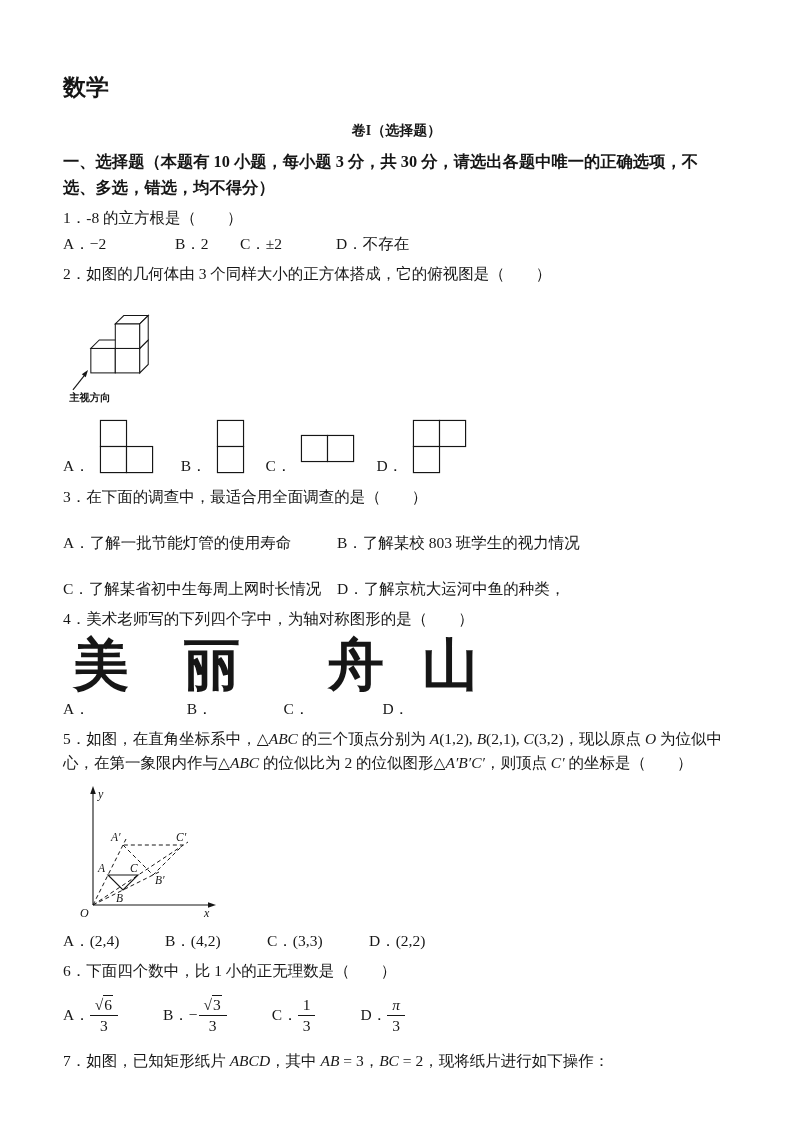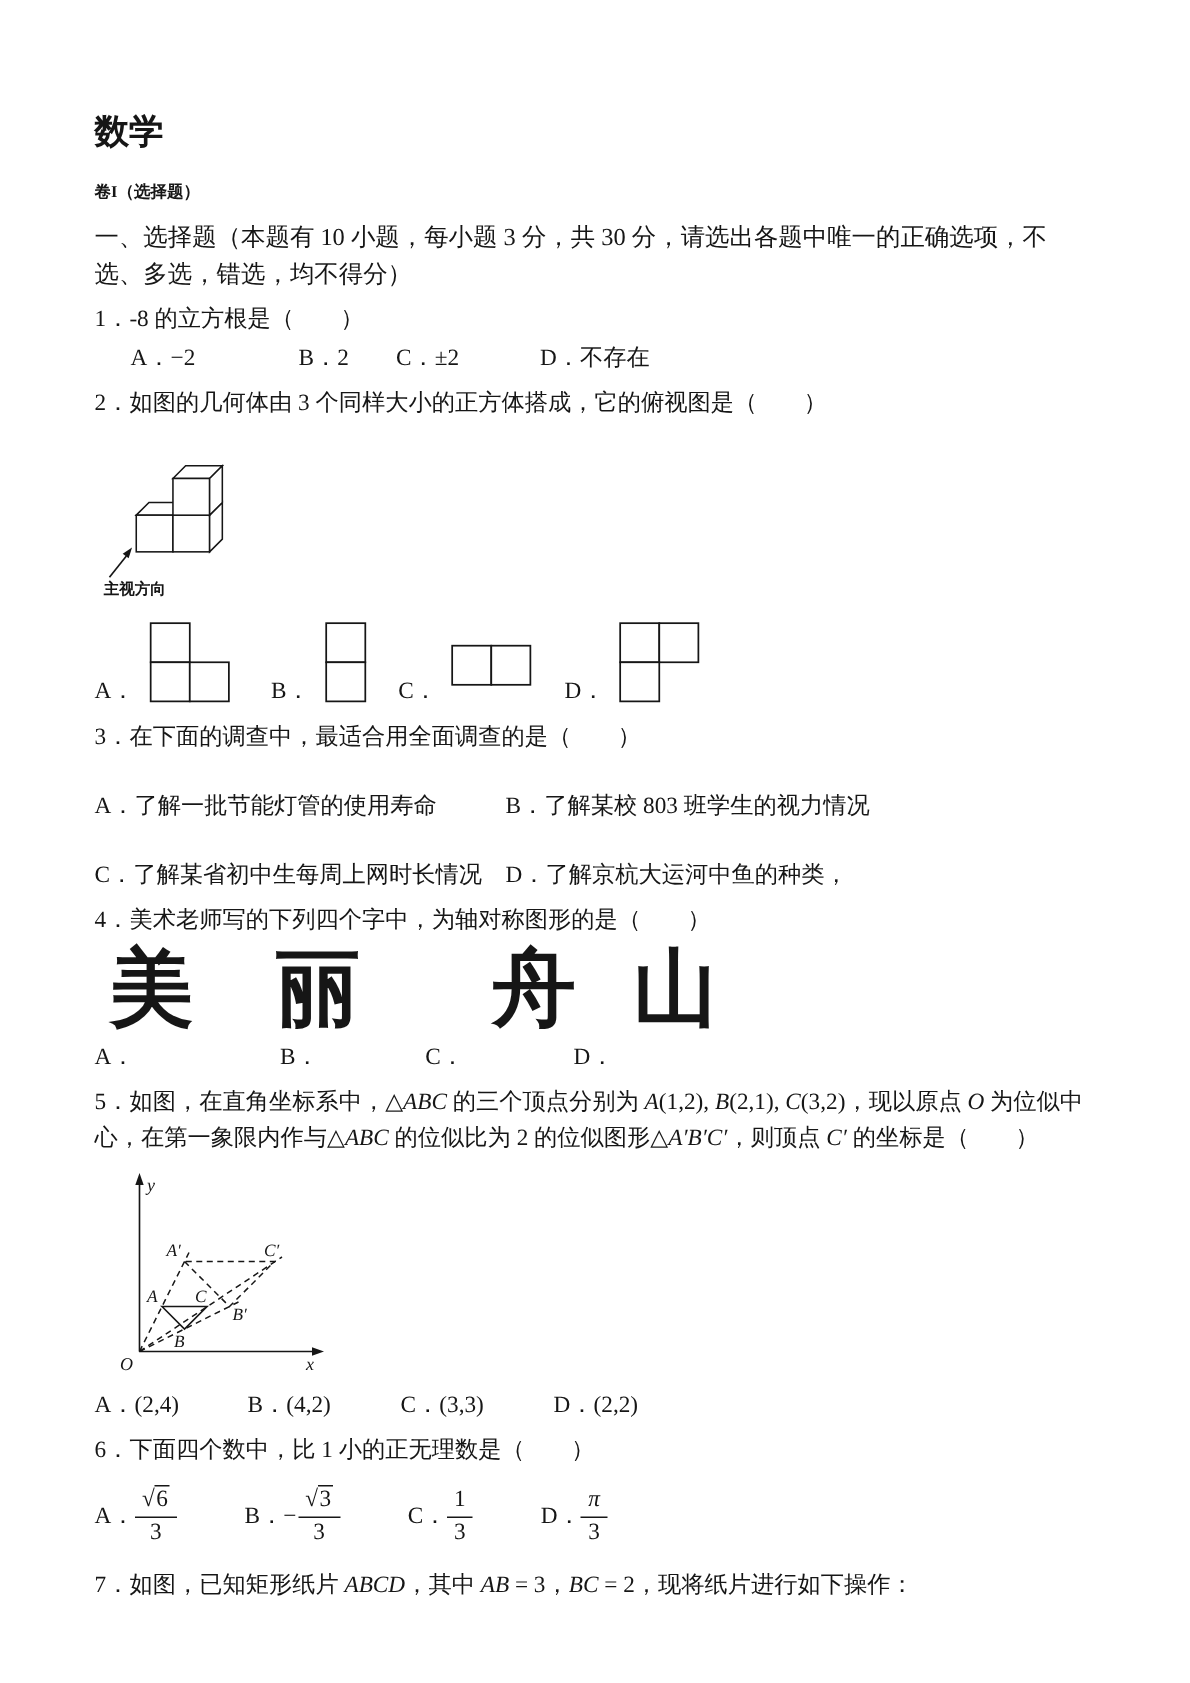--- a/index.html
+++ b/index.html
@@ -1,26 +1,26 @@
 <!DOCTYPE html>
 <html><head>
 <meta charset="utf-8">
 <style>
   html,body{margin:0;padding:0;background:#ffffff;}
   body{width:793px;min-height:1122px;box-sizing:border-box;padding:70px 63px 40px;
        font-family:"Liberation Serif","DejaVu Serif",serif;font-size:15.5px;
        line-height:1.55;color:#161616;}
   .title{text-align:left;font-size:23px;font-weight:bold;margin:0 0 14px;}
-  .subtitle{text-align:left;font-size:11px;font-weight:bold;margin:0 0 8px;}
-  .instructions{font-weight:normal;font-size:16.3px;margin:0 0 6px;}
+  .subtitle{text-align:center;font-size:14px;font-weight:bold;margin:0 0 8px;}
+  .instructions{font-weight:bold;font-size:16.3px;margin:0 0 6px;}
   .stem{margin:6px 0 2px;}
   .m{font-style:italic;}
   .row{margin:2px 0;}
   .opt{display:inline-block;}
-  .q1-a{width:112px;margin-left:24px;}.q1-b{width:65px;}.q1-c{width:96px;}
+  .q1-a{width:112px;}.q1-b{width:65px;}.q1-c{width:96px;}
   .q5-a,.q5-b,.q5-c{width:102px;}
   .q3col{display:inline-block;width:274px;margin-top:20px;}
   .fig-cubes{display:block;margin:6px 0 2px 4px;}
   .q2-opts{display:flex;align-items:flex-end;margin:16px 0 10px;}
   .q2-opt{display:flex;align-items:flex-end;gap:9px;}
   .q2-gapA{margin-right:26px;}.q2-gapB{margin-right:21px;}.q2-gapC{margin-right:20px;}
   .q2-opt .ol{line-height:1.15;}
   .raised{margin-bottom:12px;}
   .calli-row{display:flex;align-items:flex-end;margin-top:4px;}
   .calli{font-size:56px;line-height:1.08;font-weight:bold;}

